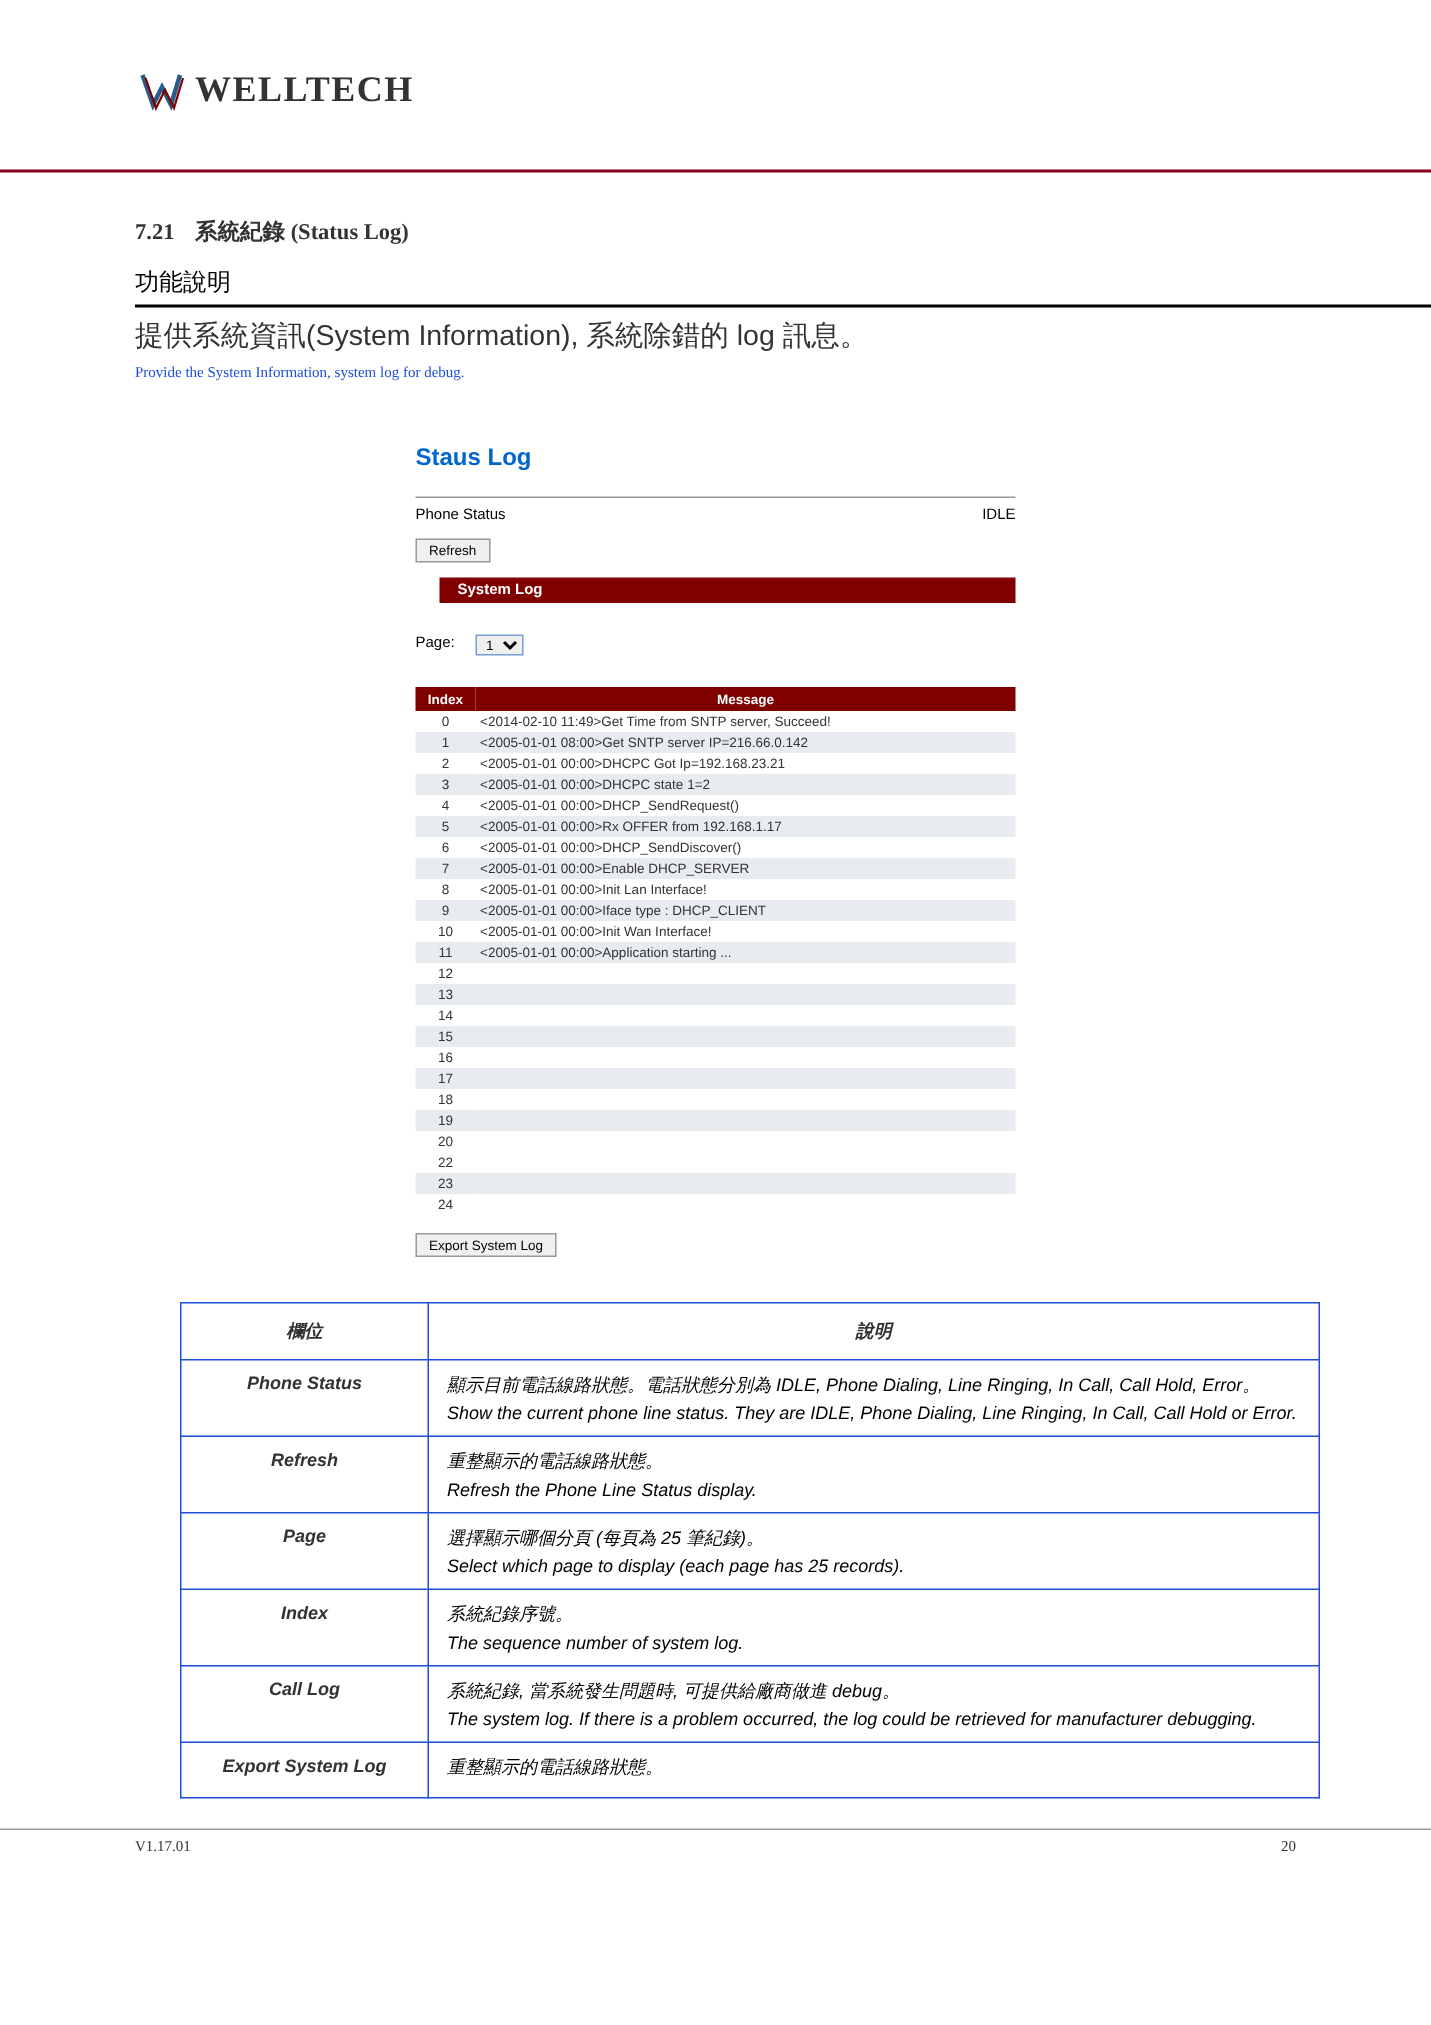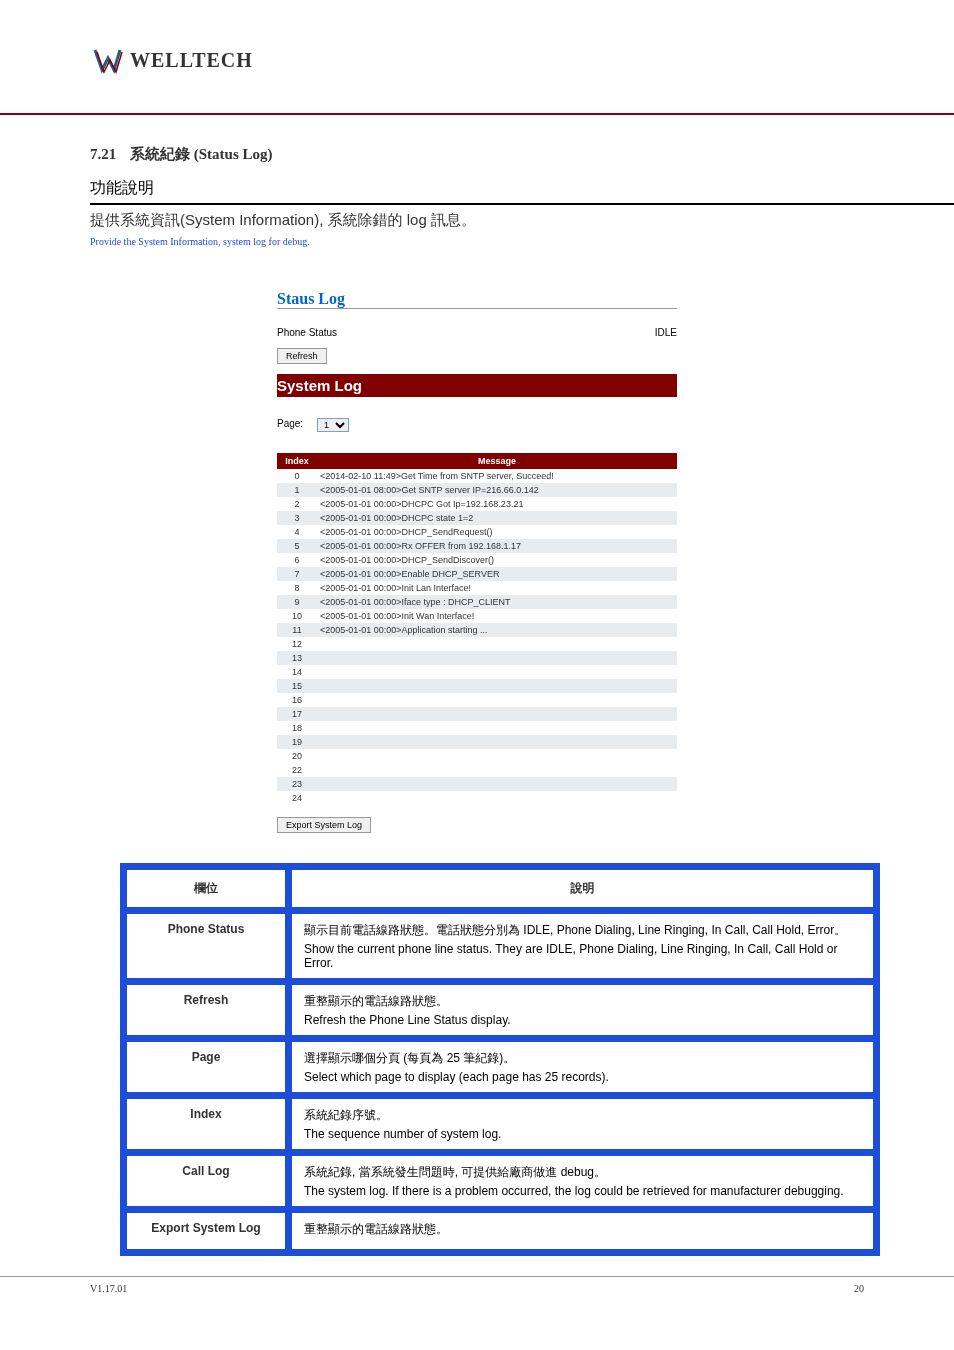--- a/index.html
+++ b/index.html
@@ -23,21 +23,21 @@
     .logo {
       display: flex;
       align-items: center;
     }
     .logo-icon {
       width: 40px;
       height: 40px;
     }
     .logo-text {
       font-family: Georgia, serif;
-      font-size: 20px;
+      font-size: 24px;
       font-weight: bold;
       color: #333;
       letter-spacing: 1px;
       margin-left: 0px;
     }
     .content-title-section {
       padding: 10px 0 10px 90px;
       font-family: Georgia, serif;
       font-size: 15px;
       font-weight: bold;
@@ -48,47 +48,46 @@
     }
     .description-wrapper {
       padding: 0 0 20px 90px;
     }
     .desc-header {
       border-bottom: 2px solid #000;
       padding: 4px 0;
       margin-bottom: 3px;
     }
     .desc-chinese {
-      font-size: 15px;
+      font-size: 19px;
       color: #333;
       padding: 3px 0;
     }
     .desc-english {
       font-size: 10px;
       color: #1d4ed8;
       padding: 3px 0;
       font-family: Liberation Serif, serif;
     }
     .screenshot-container {
       display: flex;
       justify-content: center;
       padding: 20px 0;
     }
     .screenshot {
       width: 400px;
       background: #fff;
     }
     .screenshot-title {
-      font-family: Liberation Serif, serif;
+      font-family: Liberation Sans, sans-serif;
       color: #0066cc;
       font-size: 16px;
       font-weight: bold;
       border-bottom: 1px solid #999;
-      padding-bottom: 0;
-      margin-bottom: 12px;
+      padding-bottom: 16px;
     }
     .phone-status-row {
       font-size: 10px;
       padding: 6px 0;
       display: flex;
     }
     .phone-status-label {
       width: 120px;
     }
     .phone-status-value {
@@ -99,23 +98,24 @@
       font-size: 9px;
       padding: 2px 8px;
       background: #f0f0f0;
       border: 1px solid #999;
       cursor: pointer;
       margin: 4px 0 10px 0;
     }
     .system-log-header {
       background: #800000;
       color: #fff;
-      font-size: 15px;
-      padding: 3px 0;
-      font-weight: bold;
+      font-size: 10px;
+      padding: 3px 12px;
+      font-weight: bold;
+      margin-left: 16px;
     }
     .page-select-row {
       font-size: 10px;
       padding: 21px 0;
       display: flex;
       align-items: flex-start;
     }
     .page-label {
       width: 40px;
       color: #000;
@@ -158,23 +158,24 @@
       cursor: pointer;
       margin-top: 12px;
     }
     .field-table {
       width: 760px;
       margin: 10px 0 0 120px;
       border-collapse: collapse;
       font-size: 12px;
     }
     .field-table td {
-      border: 7px solid #1d4ed8;
+      border: 1px solid #1d4ed8;
       padding: 8px 12px;
       vertical-align: top;
+      font-style: italic;
     }
     .field-table .field-col {
       width: 165px;
       text-align: center;
       font-weight: bold;
       color: #333;
     }
     .field-table .header-row td {
       text-align: center;
       font-weight: bold;

